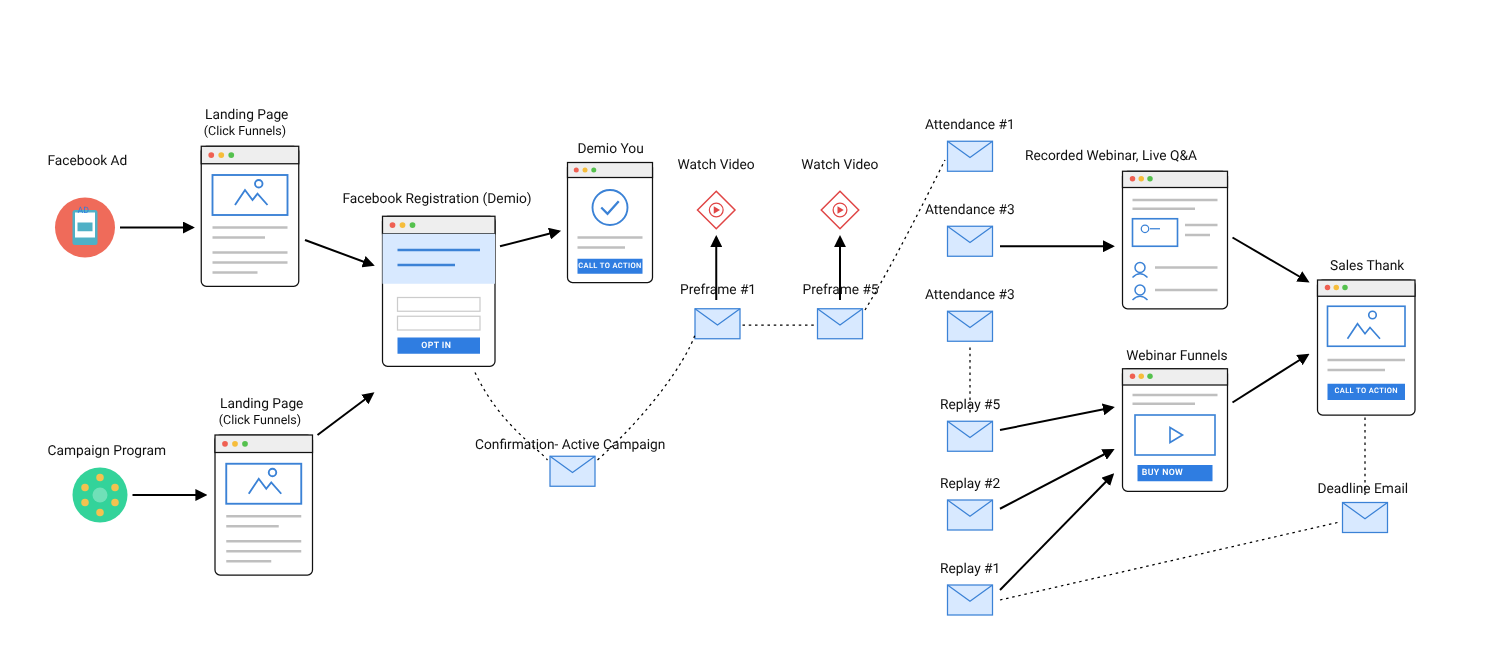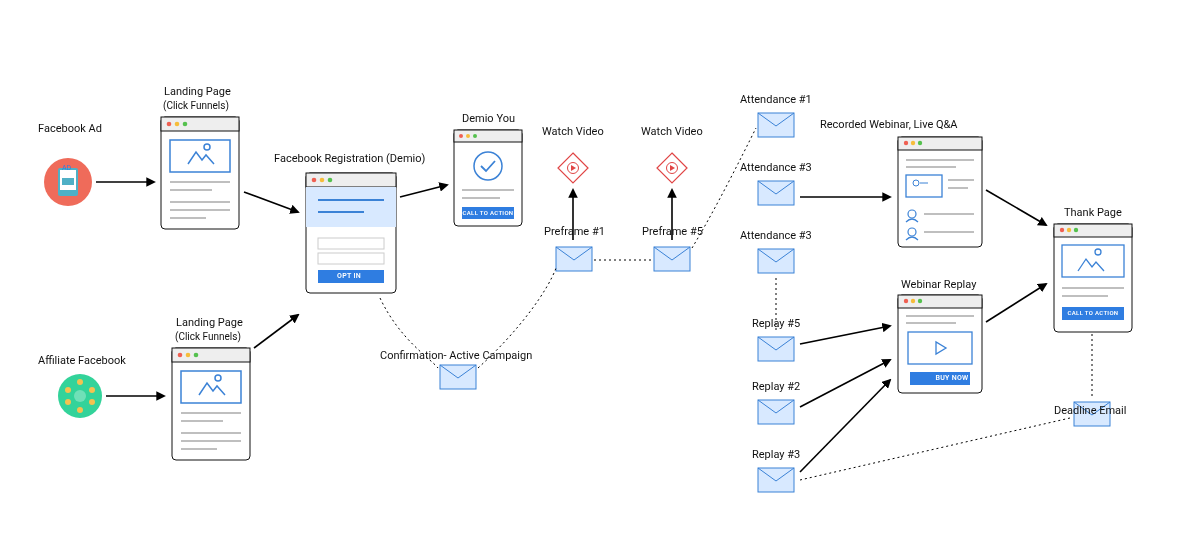--- a/index.html
+++ b/index.html
@@ -248,39 +248,39 @@
     <line x1="1092" y1="334" x2="1092" y2="398"></line>
   </g>
 
 </svg>
 
 <div class="lbl" style="left:38px;top:122px">Facebook Ad</div>
 <div class="lbl" style="left:164px;top:85px">Landing Page</div>
 <div class="lbl small" style="left:163px;top:100px">(Click Funnels)</div>
 <div class="lbl" style="left:176px;top:316px">Landing Page</div>
 <div class="lbl small" style="left:175px;top:331px">(Click Funnels)</div>
-<div class="lbl" style="left:38px;top:354px">Affiliate Facebook</div>
+<div class="lbl" style="left:38px;top:354px">Campaign Program</div>
 <div class="lbl" style="left:274px;top:152px">Facebook Registration (Demio)</div>
 <div class="lbl" style="left:462px;top:112px">Demio You</div>
 <div class="lbl" style="left:542px;top:125px">Watch Video</div>
 <div class="lbl" style="left:641px;top:125px">Watch Video</div>
 <div class="lbl" style="left:544px;top:225px">Preframe #1</div>
 <div class="lbl" style="left:642px;top:225px">Preframe #5</div>
 <div class="lbl" style="left:380px;top:349px">Confirmation- Active Campaign</div>
 <div class="lbl" style="left:740px;top:93px">Attendance #1</div>
 <div class="lbl" style="left:740px;top:161px">Attendance #3</div>
 <div class="lbl" style="left:740px;top:229px">Attendance #3</div>
 <div class="lbl" style="left:752px;top:317px">Replay #5</div>
 <div class="lbl" style="left:752px;top:380px">Replay #2</div>
-<div class="lbl" style="left:752px;top:448px">Replay #3</div>
+<div class="lbl" style="left:752px;top:448px">Replay #1</div>
 <div class="lbl" style="left:820px;top:118px">Recorded Webinar, Live Q&amp;A</div>
-<div class="lbl" style="left:901px;top:278px">Webinar Replay</div>
-<div class="lbl" style="left:1064px;top:206px">Thank Page</div>
-<div class="lbl" style="left:1054px;top:404px">Deadline Email</div>
+<div class="lbl" style="left:901px;top:278px">Webinar Funnels</div>
+<div class="lbl" style="left:1064px;top:206px">Sales Thank</div>
+<div class="lbl" style="left:1054px;top:384px">Deadline Email</div>
 
 <div class="lbl" style="left:62px;top:164px;font-size:7px;font-weight:400;color:#2f7de1">AD</div>
 
 <div class="btn" style="left:318px;top:272px;width:62px">OPT IN</div>
 <div class="btn" style="left:462px;top:209px;width:52px;font-size:6px">CALL TO ACTION</div>
-<div class="btn" style="left:932px;top:374px;width:40px">BUY NOW</div>
+<div class="btn" style="left:910px;top:374px;width:40px">BUY NOW</div>
 <div class="btn" style="left:1062px;top:309px;width:62px;font-size:6px">CALL TO ACTION</div>
 
 </div>
 
 </body></html>

